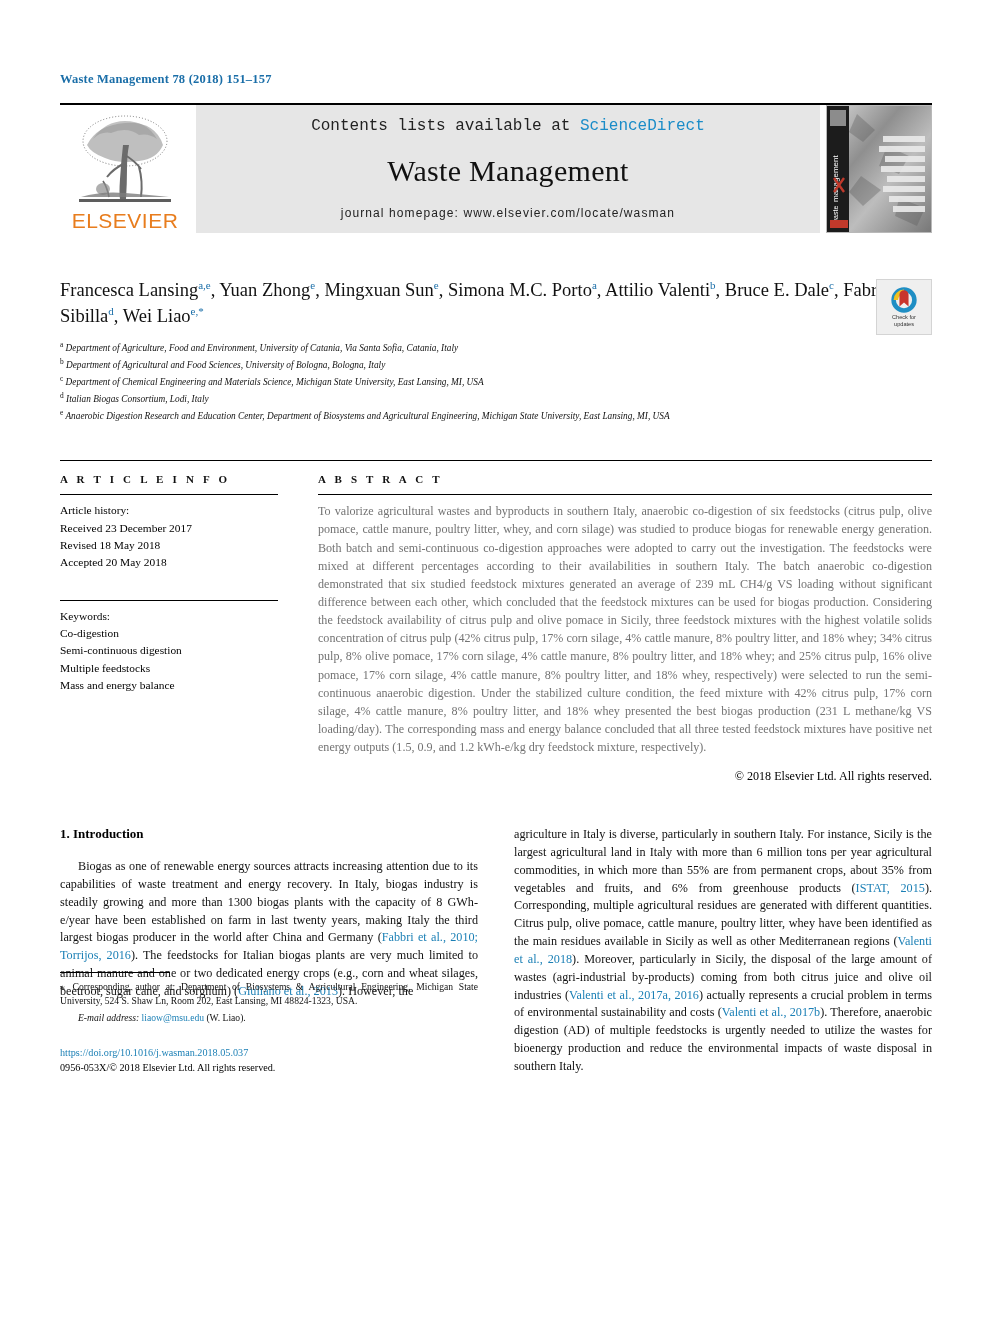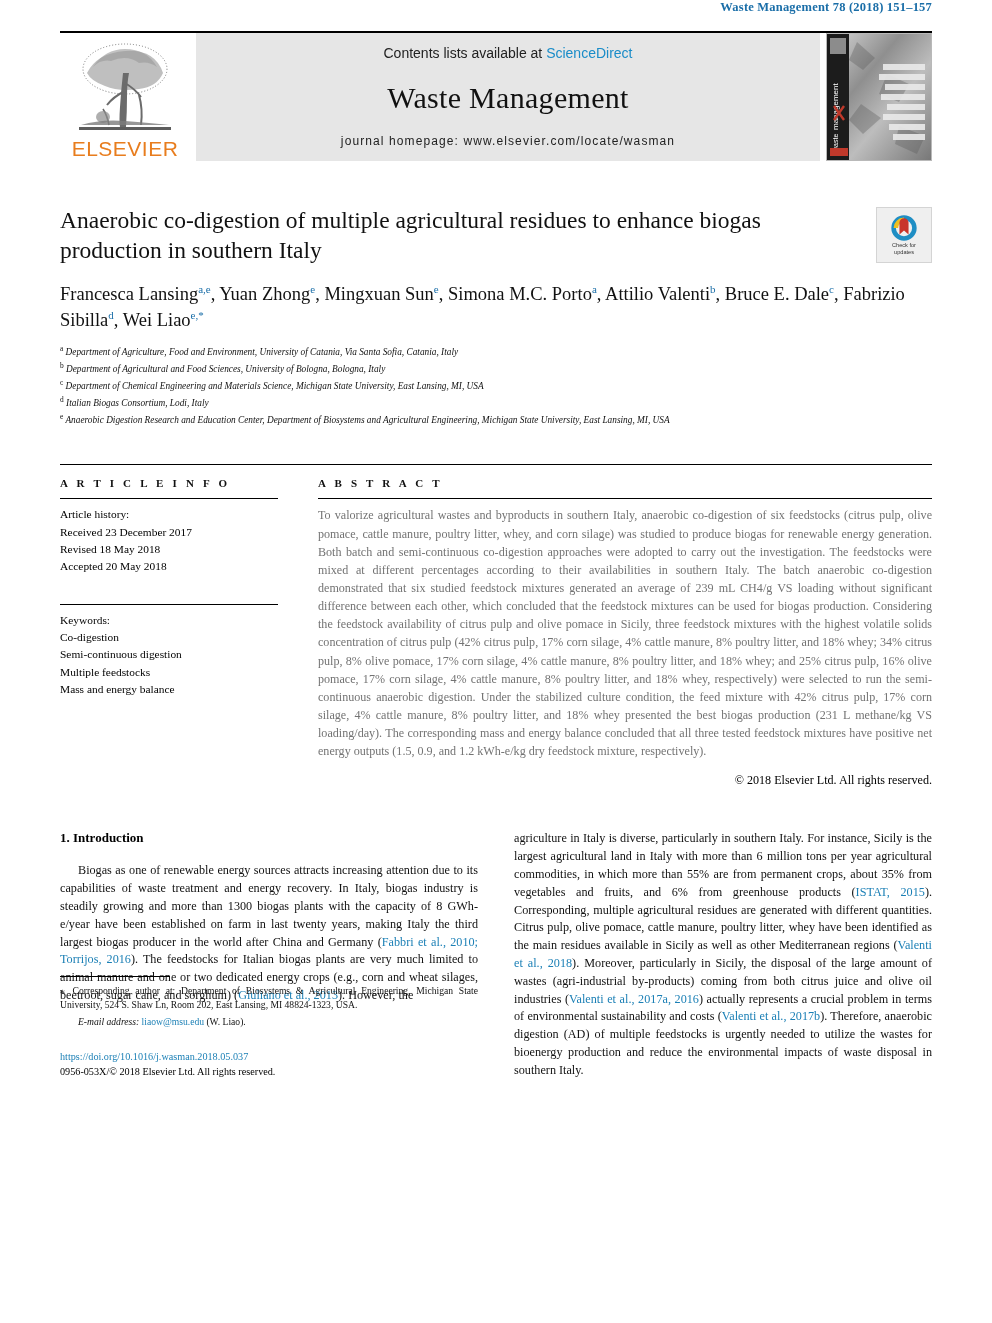--- a/index.html
+++ b/index.html
@@ -17,25 +17,26 @@
   .page {
     position: relative;
     width: 992px;
     height: 1323px;
     box-sizing: border-box;
     padding: 0 60px;
   }
 
   
   .running-head {
-    text-align: right;
+    text-align: left;
     color: #1a6ea8;
     font-size: 12.5px;
     font-weight: bold;
     letter-spacing: .2px;
+    padding-top: 72px;
   }
 
   
   .masthead {
     margin-top: 16px;
     border-top: 2px solid #000;
     display: flex;
     align-items: stretch;
     height: 128px;
   }
@@ -63,23 +64,23 @@
     background: #e6e6e6;
     display: flex;
     flex-direction: column;
     align-items: center;
     justify-content: space-between;
     padding: 12px 0 13px 0;
     margin-left: 6px;
     margin-right: 6px;
   }
   .contents-line {
-    font-size: 14px;
+    font-size: 16px;
     color: #222;
-    font-family: Liberation Sans, sans-serif;
+    font-family: Liberation Mono, monospace;
   }
   .contents-line .sd { color: #1a8cc8; }
   .journal-title {
     font-size: 30px;
     font-family: "Liberation Serif", serif;
     color: #111;
     letter-spacing: .3px;
   }
   .homepage-line {
     font-size: 12px;
@@ -301,21 +302,20 @@
           <rect x="56" y="80" width="42" height="6"></rect>
           <rect x="62" y="90" width="36" height="6"></rect>
           <rect x="66" y="100" width="32" height="6"></rect>
         </g>
         <rect x="3" y="114" width="18" height="8" fill="#c0392b"></rect>
       </svg>
     </div>
   </div>
 
   <div class="title-block">
-    <h1 class="article-title">Anaerobic co-digestion of multiple agricultural residues to enhance biogas production in southern Italy</h1>
     <div class="crossmark">
       <svg width="26" height="26" viewBox="0 0 40 40" aria-hidden="true">
         <circle cx="20" cy="20" r="16" fill="none" stroke="#1f8ec4" stroke-width="7"></circle>
         <path d="M20 4 a16 16 0 0 0 -16 16 l7 0 a9 9 0 0 1 9 -9z" fill="#f0c020"></path>
         <path d="M13 30 l0 -18 a7 7 0 0 1 14 0 l0 18 l-7 -6z" fill="#c8352c"></path>
       </svg>
       <div class="crossmark-text">
         <span>Check for</span><br>
         <span>updates</span>
       </div>

